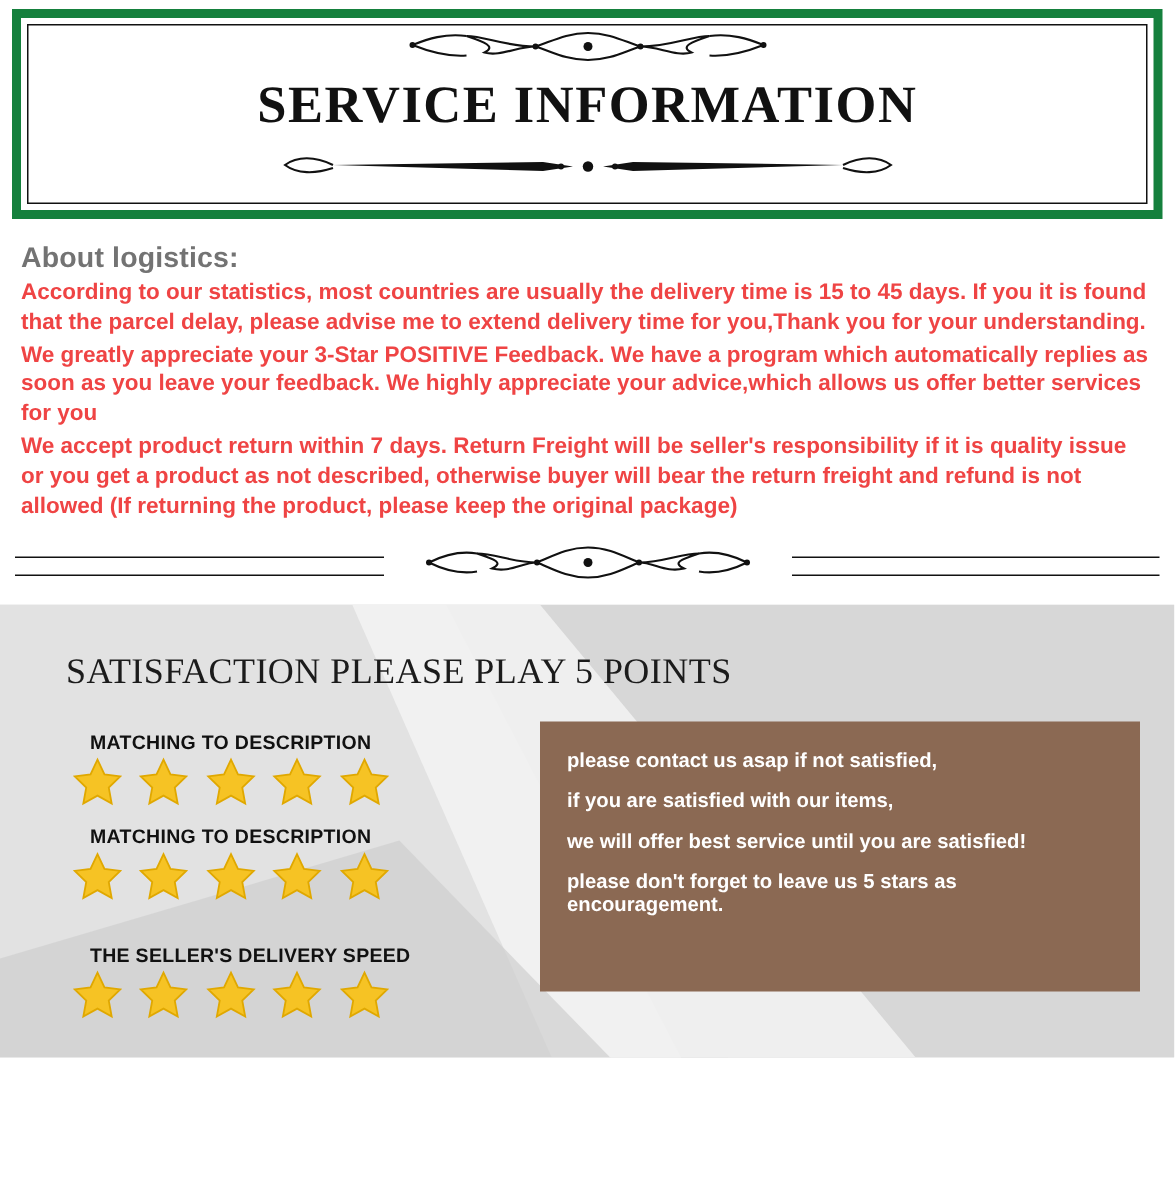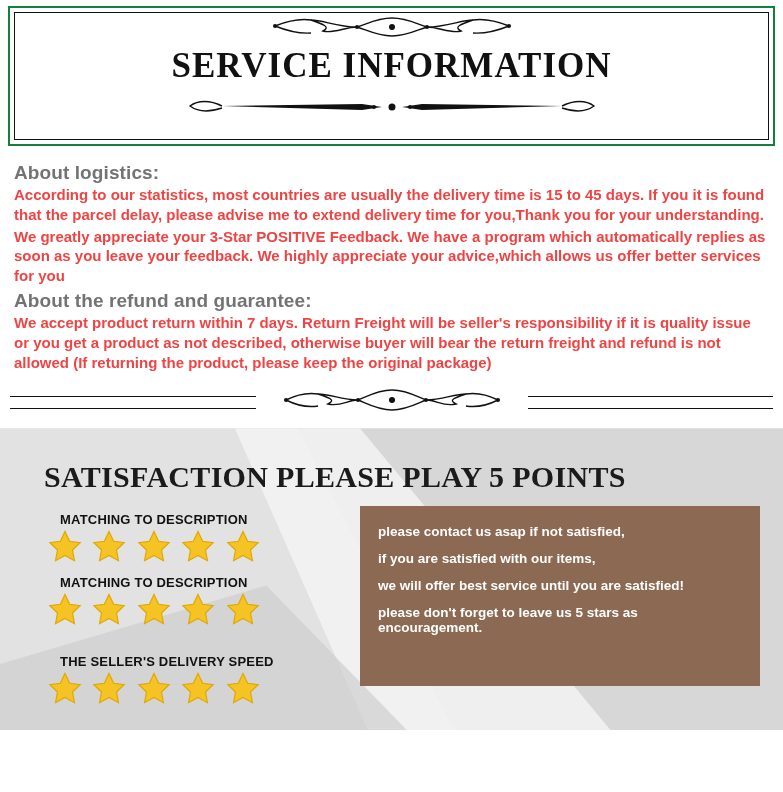--- a/index.html
+++ b/index.html
@@ -15,21 +15,21 @@
     width: 783px;
     height: 792px;
     background: #fff;
   }
 
   
   .banner {
     position: relative;
     margin: 6px 8px 0 8px;
     height: 140px;
-    border: 2px solid #15803d;
+    border: 6px solid #15803d;
     background: #fff;
   }
   .banner-inner {
     position: absolute;
     inset: 4px;
     border: 1px solid #111;
   }
   .banner-title {
     position: absolute;
     left: 0; right: 0;
@@ -135,22 +135,22 @@
     background: #cfcfcf;
     clip-path: polygon(0 78%, 34% 52%, 52% 100%, 0 100%);
     opacity: 0.7;
   }
 
   .panel-title {
     position: absolute;
     left: 44px;
     top: 32px;
     font-family: "Liberation Serif", serif;
-    font-size: 30px;
-    font-weight: bold;
+    font-size: 24px;
+    font-weight: normal;
     color: #1b1b1b;
     letter-spacing: 0.3px;
   }
 
   .rating-block { position: absolute; left: 46px; }
   .rating-label {
     font-family: "Liberation Sans", sans-serif;
     font-size: 13px;
     font-weight: bold;
     color: #111;
@@ -224,21 +224,20 @@
     </div>
   </div>
 
   <div class="content">
 
     <h3 class="heading">About logistics:</h3>
     <p class="body-red">According to our statistics, most countries are usually the delivery time is 15 to 45 days. If you it is found that the parcel delay, please advise me to extend delivery time for you,Thank you for your understanding.</p>
 
     <p class="body-red">We greatly appreciate your 3-Star POSITIVE Feedback. We have a program which automatically replies as soon as you leave your feedback. We highly appreciate your advice,which allows us offer better services for you</p>
 
-    <h3 class="heading">About the refund and guarantee:</h3>
     <p class="body-red">We accept product return within 7 days. Return Freight will be seller's responsibility if it is quality issue or you get a product as not described, otherwise buyer will bear the return freight and refund is not allowed (If returning the product, please keep the original package)</p>
   </div>
 
   <div class="divider">
     <div class="rule"></div>
     <div class="rule2"></div>
     <div class="orn-mid">
       <svg width="260" height="34" viewBox="0 0 260 34" xmlns="http://www.w3.org/2000/svg">
         <rect x="0" y="0" width="260" height="34" fill="#fff"></rect>
         <g fill="none" stroke="#111" stroke-width="1.4">

